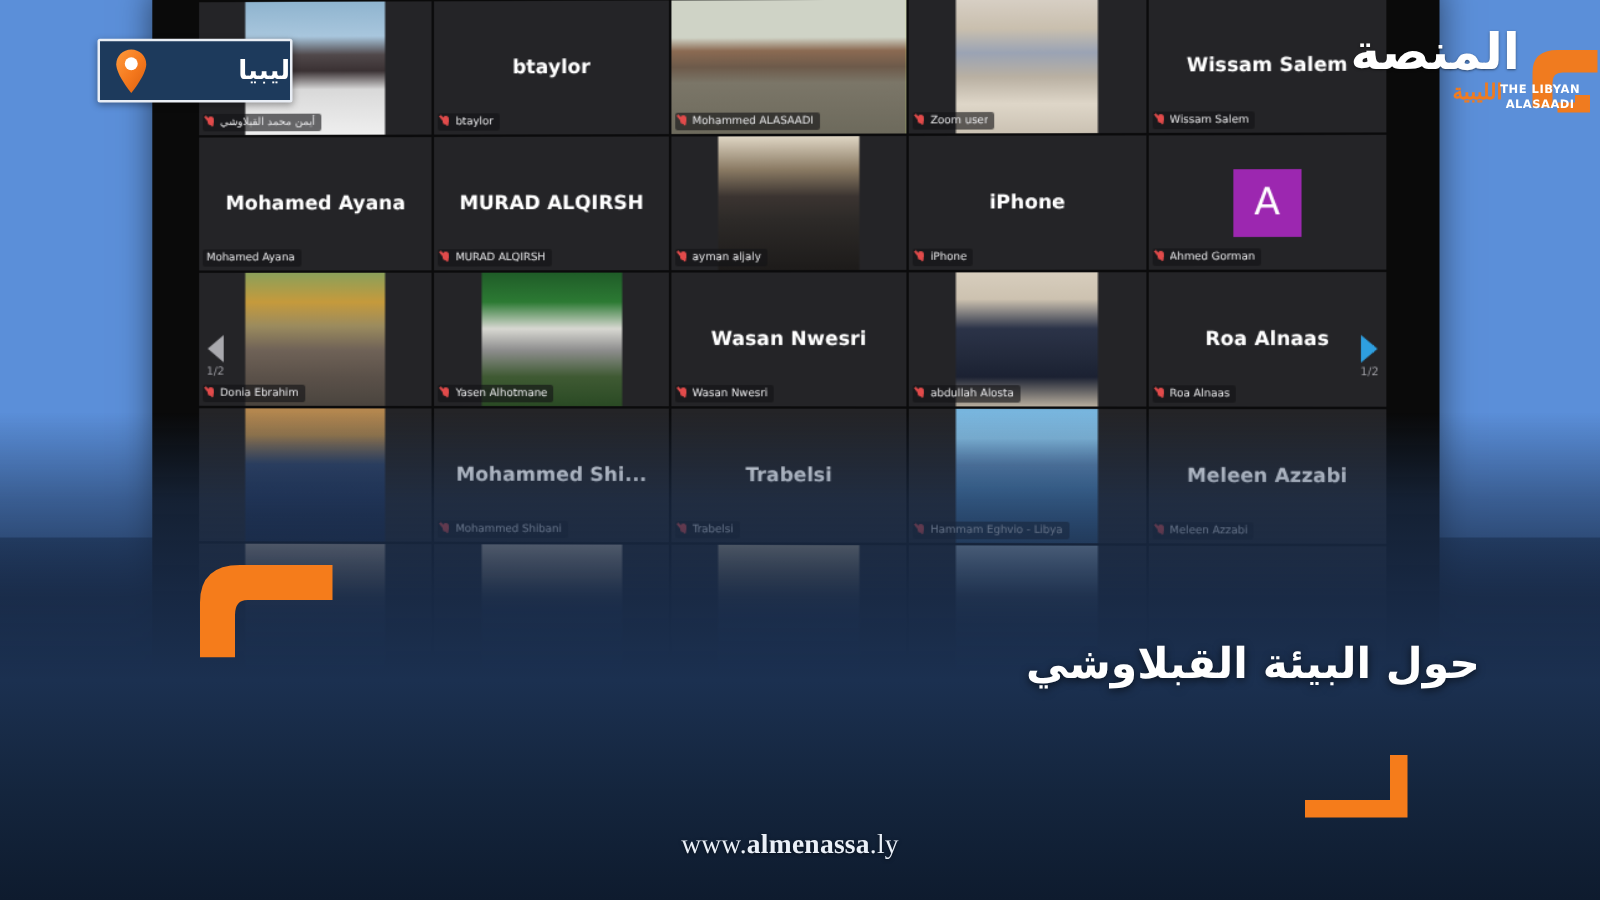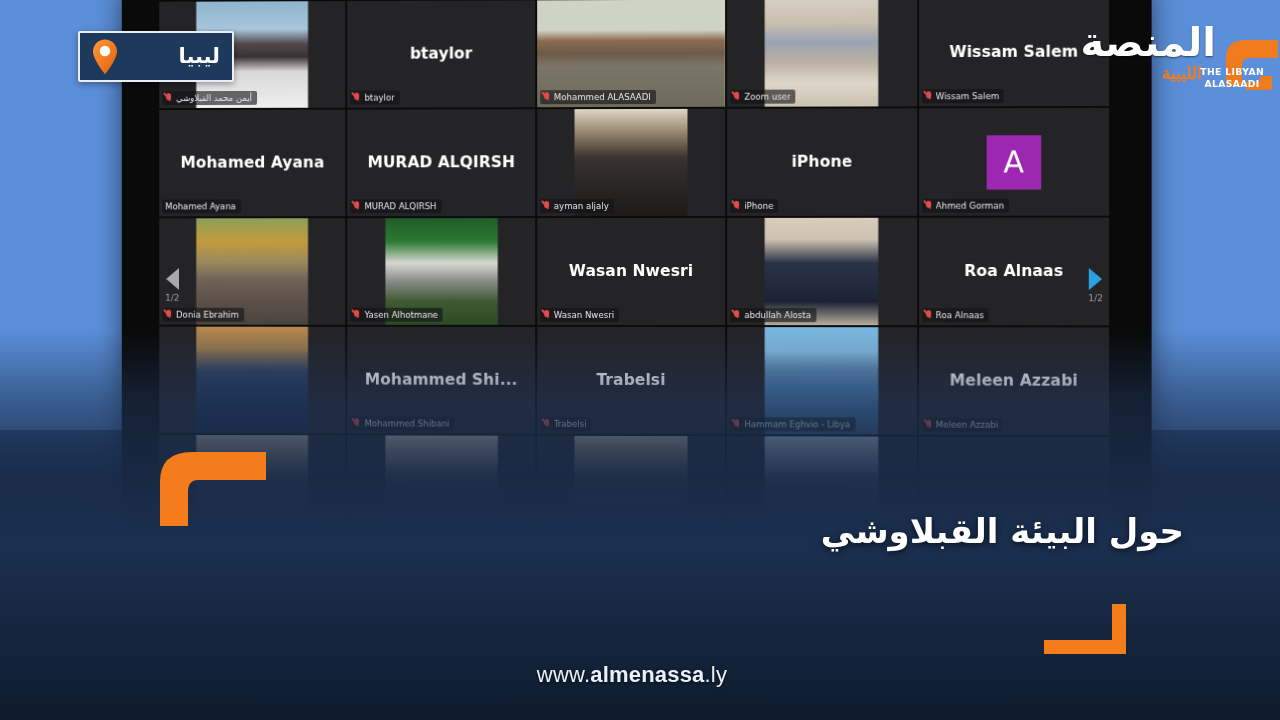--- a/index.html
+++ b/index.html
@@ -112,21 +112,21 @@
 
   
   .loc-badge{
     position:absolute;left:78px;top:31px;width:152px;height:47px;z-index:30;
     background:#1d3a5c;border:2.5px solid #e9eef5;border-radius:2px;
     display:flex;align-items:center;box-shadow:0 2px 6px rgba(0,0,0,.35);
   }
   .pin{position:relative;width:34px;height:40px;margin-left:8px;flex:none;}
   .pin svg{display:block;}
   .loc-text{
-    flex:1;text-align:right;padding-right:12px;color:#ffffff;
+    flex:1;text-align:right;color:#ffffff;
     font-size:21px;font-weight:700;direction:rtl;line-height:1;
     font-family:"DejaVu Sans",sans-serif;
   }
 
   
   .logo{position:absolute;right:8px;top:20px;width:190px;height:86px;z-index:30;}
   .logo-ar{
     position:absolute;right:56px;top:2px;color:#fff;font-weight:700;
     font-size:40px;direction:rtl;line-height:1;
     font-family:"DejaVu Sans",sans-serif;letter-spacing:-1px;
@@ -155,21 +155,21 @@
     font-family:"DejaVu Sans",sans-serif;
     font-weight:700;font-size:34px;line-height:1.38;
     text-shadow:0 2px 7px rgba(0,0,0,.65);
   }
   .headline .l2{display:block;}
 
   
   .site-url{
     position:absolute;left:0;right:16px;top:662px;text-align:center;z-index:26;
     color:#eaf0f8;font-size:22px;letter-spacing:.2px;
-    font-family:Liberation Sans, sans-serif;
+    font-family:Liberation Serif, serif;
     text-shadow:0 1px 3px rgba(0,0,0,.5);
   }
   .site-url b{font-weight:700;}
   .site-url .thin{font-weight:400;}
 </style>
 </head>
 <body>
 
 <div id="stage">
 

